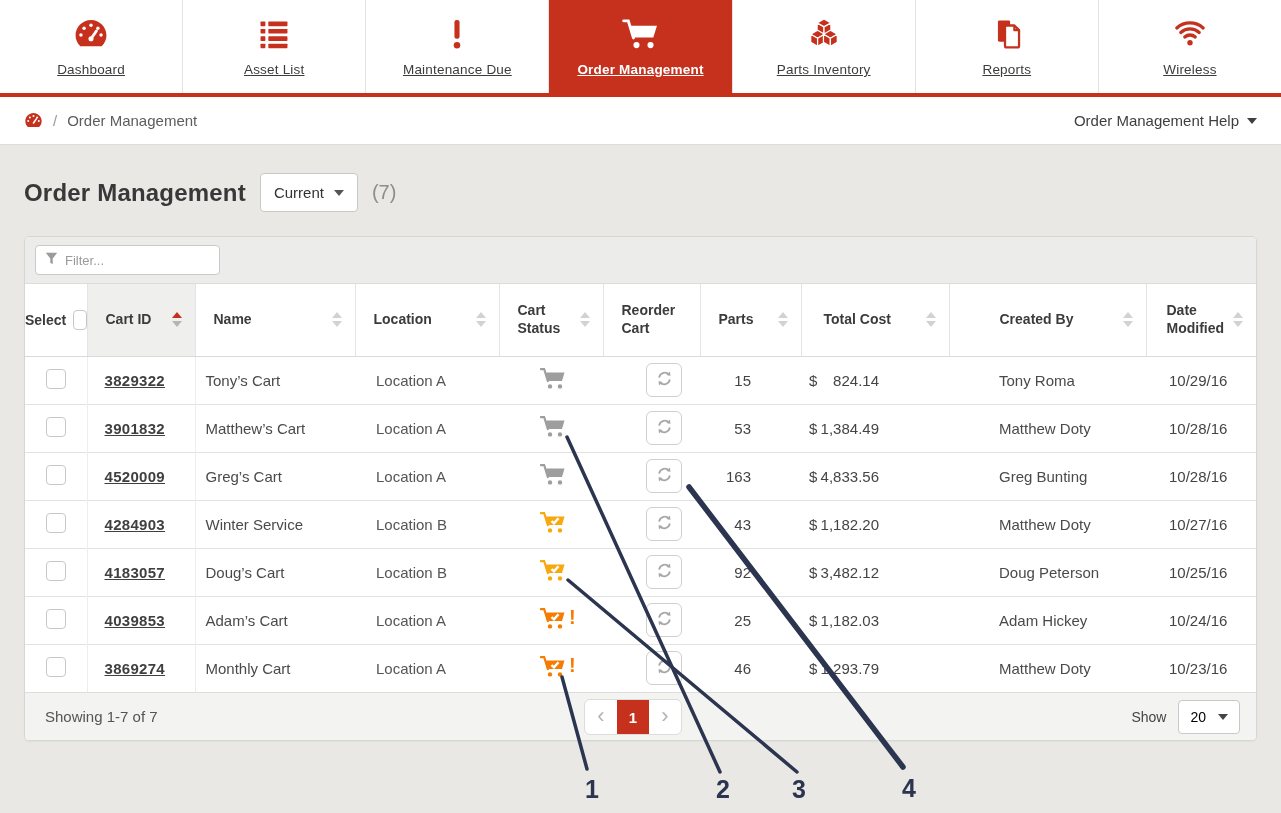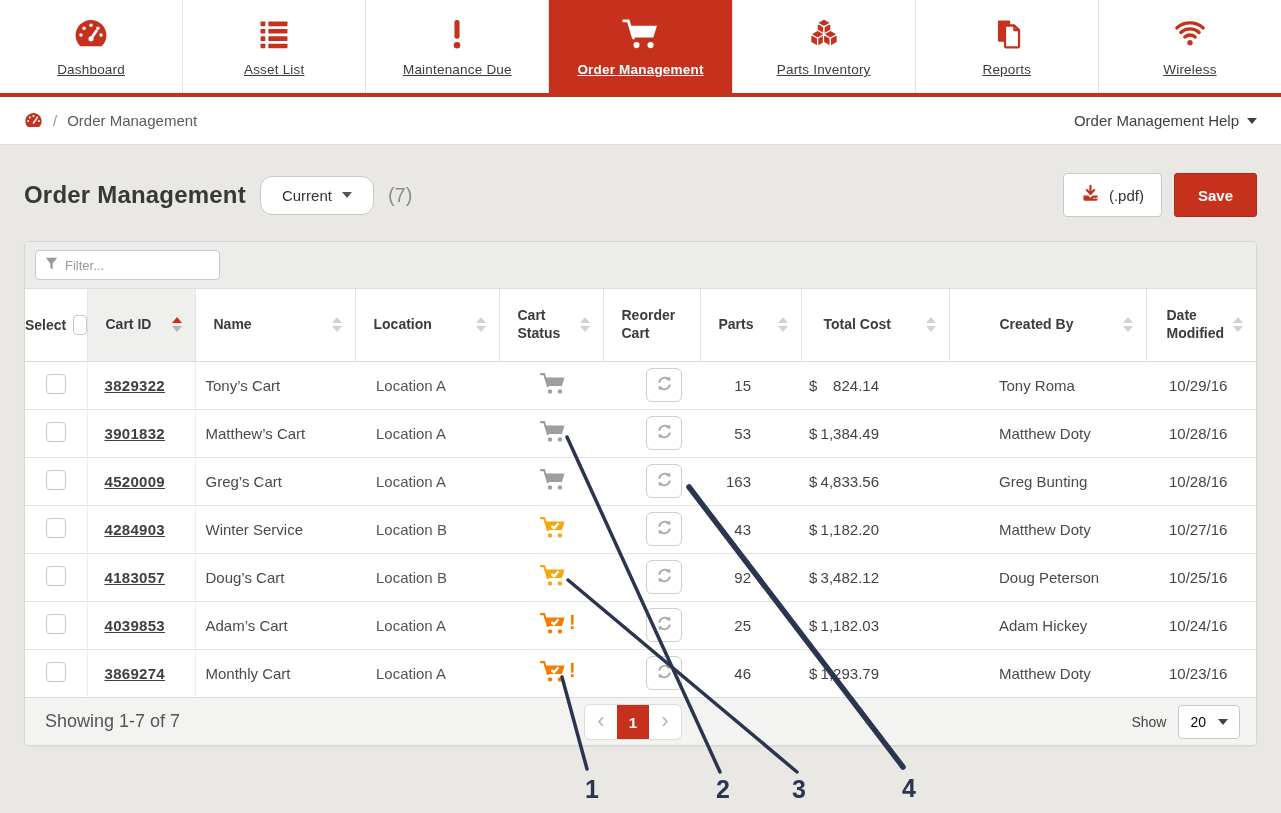--- a/index.html
+++ b/index.html
@@ -33,21 +33,21 @@
   .crumb-home { color:#c5311d; display:flex; align-items:center; margin-right:10px; cursor:pointer; }
   .crumb-sep { color:#999; margin-right:10px; }
   .crumb-current { color:#5d5d5d; }
   .helpwrap { margin-left:auto; display:flex; align-items:center; gap:8px; color:#3f3f3f; cursor:pointer; }
   .caret-down { width:0; height:0; border-left:5px solid transparent; border-right:5px solid transparent; border-top:6px solid #3f3f3f; }
 
   
   .pagehead { display:flex; align-items:center; padding:28px 24px 24px 24px; gap:14px; }
   .page-title { font-size:24px; font-weight:bold; color:#383838; letter-spacing:.2px; }
   .view-select {
-    background:#fff; border:1px solid #c9c9c7; border-radius:12px; padding:10px 21px;
+    background:#fff; border:1px solid #c9c9c7; border-radius:4px; padding:10px 13px;
     display:flex; align-items:center; gap:10px; font-size:15px; color:#333; cursor:pointer;
   }
   .view-select .caret-down { border-top-color:#555; }
   .count { font-size:20px; color:#8d8d8d; }
   .head-actions { margin-left:auto; display:flex; gap:12px; }
   .btn-pdf {
     background:#fff; border:1px solid #c9c9c7; border-radius:4px; padding:10px 17px;
     display:flex; align-items:center; gap:9px; font-size:15px; color:#333; cursor:pointer;
     font-family:"Liberation Sans", sans-serif;
   }
@@ -122,21 +122,21 @@
   td.cell-date { padding-left:23px; color:#444; }
   th.h-created .th-inner { padding-left:50px; }
   th.h-date .th-inner { padding-left:20px; }
   th.h-cost .th-inner { padding-left:22px; }
 
   
   .tfooter {
     height:48px; background:#f3f3f1; border-top:1px solid #ddddda;
     display:flex; align-items:center; padding:0 16px; position:relative;
   }
-  .showing { font-size:18px; color:#555; margin-left:4px; }
+  .showing { font-size:15px; color:#555; margin-left:4px; }
   .pager {
     position:absolute; left:559px; top:6px; height:36px; background:#fff;
     border:1px solid #dcdcda; border-radius:6px; display:flex; overflow:hidden;
   }
   .pager .pg { width:32px; display:flex; align-items:center; justify-content:center; cursor:pointer; }
   .pager .pg.page-num { background:#c5311d; color:#fff; font-weight:bold; font-size:15px; }
   .pager .chev { color:#b3b3b1; font-size:22px; line-height:1; padding-bottom:3px; }
   .showgroup { margin-left:auto; display:flex; align-items:center; gap:12px; }
   .show-label { font-size:14px; color:#444; }
   .pagesize-select {
@@ -274,35 +274,20 @@
 </div>
 
 <div class="pagehead">
   <span class="page-title">Order Management</span>
   <span class="view-select">
     <span>Current</span>
     <span class="caret-down"></span>
   </span>
   <span class="count">(7)</span>
 
-  <span class="head-actions">
-    <button class="btn-pdf">
-      <span>
-        <svg width="19" height="19" viewBox="0 0 20 20">
-          <path d="M10 2v7.3" stroke="#c5311d" stroke-width="2.3" stroke-linecap="round" fill="none"></path>
-          <path d="M6.1 6.4 10 10.4l3.9-4" stroke="#c5311d" stroke-width="2.3" stroke-linecap="round" stroke-linejoin="round" fill="none"></path>
-          <path d="M2.6 12.2h4.9l2.5 2.4 2.5-2.4h4.9v4.2c0 .6-.5 1.1-1.1 1.1H3.7c-.6 0-1.1-.5-1.1-1.1z" fill="#c5311d"></path>
-          <circle cx="13.9" cy="15.1" r=".8" fill="#fff"></circle>
-            <circle cx="16.1" cy="15.1" r=".8" fill="#fff"></circle>
-        </svg>
-      </span>
-      <span>(.pdf)</span>
-    </button>
-    <button class="btn-save">Save</button>
-  </span>
 </div>
 
 <div class="card">
 
   <div class="filterbar">
     <div class="filterbox">
       <span>
         <svg width="13" height="13" viewBox="0 0 13 13">
             <path d="M.8.8h11.4L7.7 6.4v5.8L5.3 10.7V6.4z" fill="#9a9a9a"></path>
           </svg>

